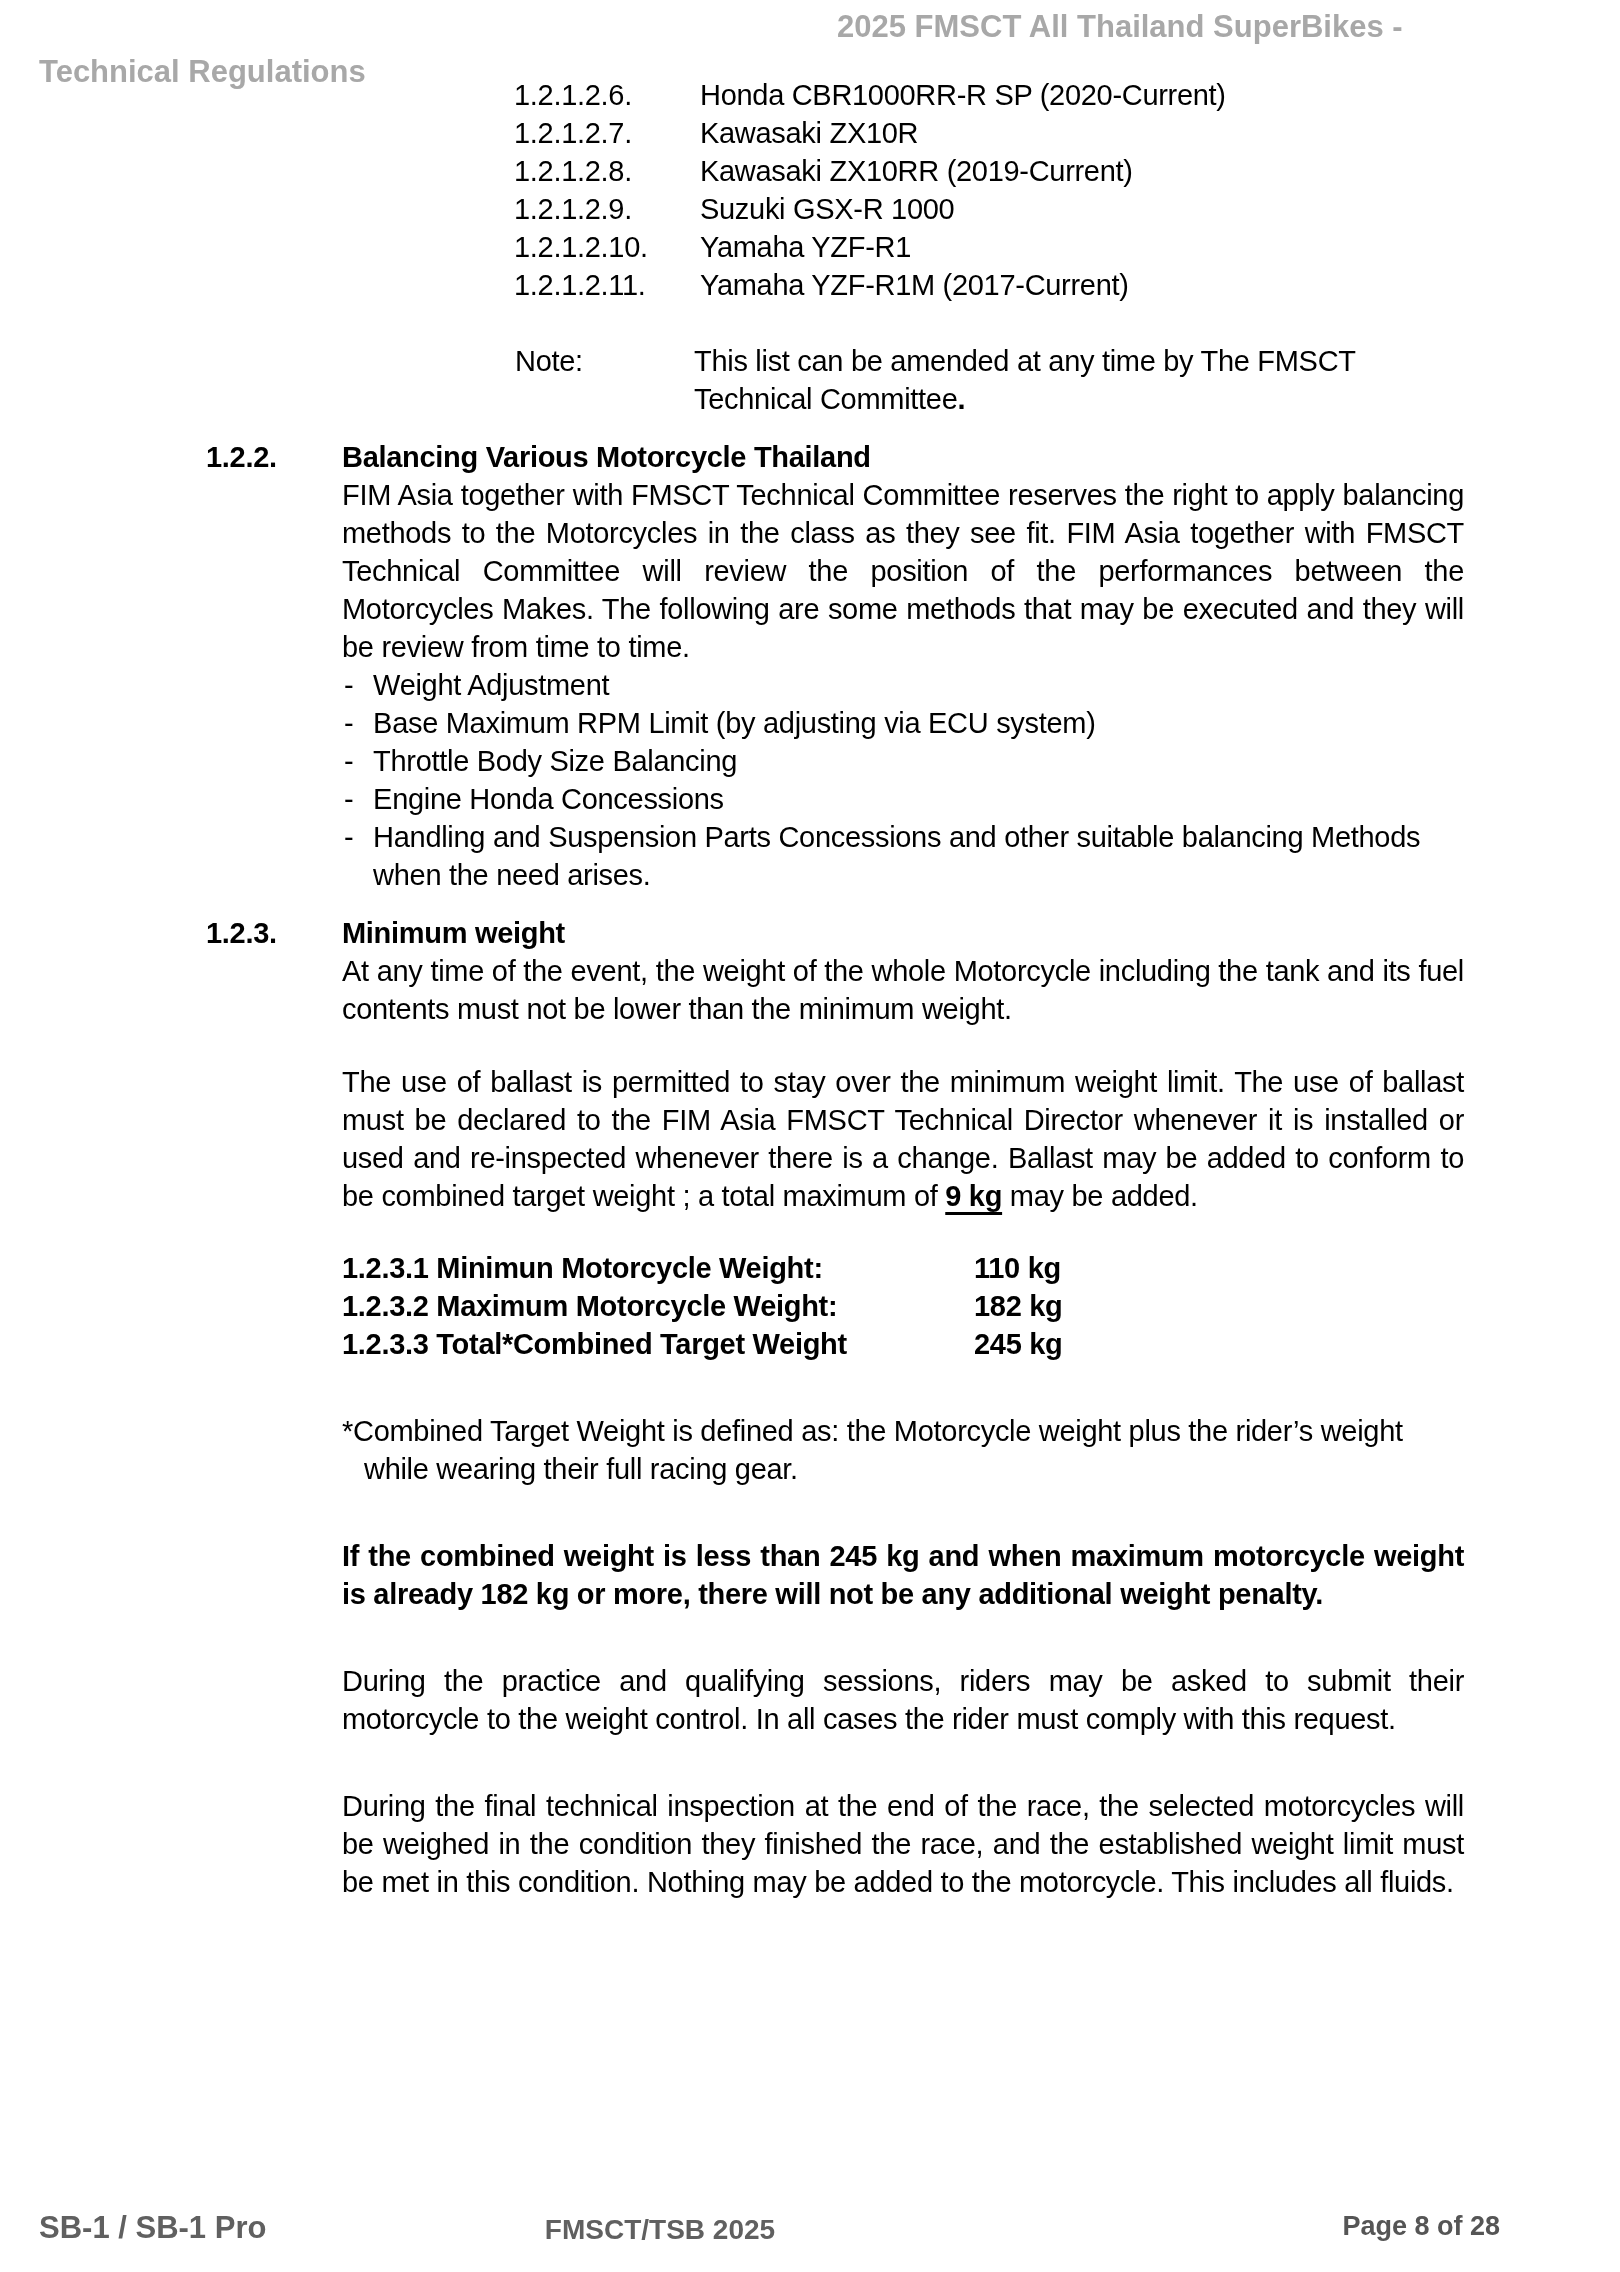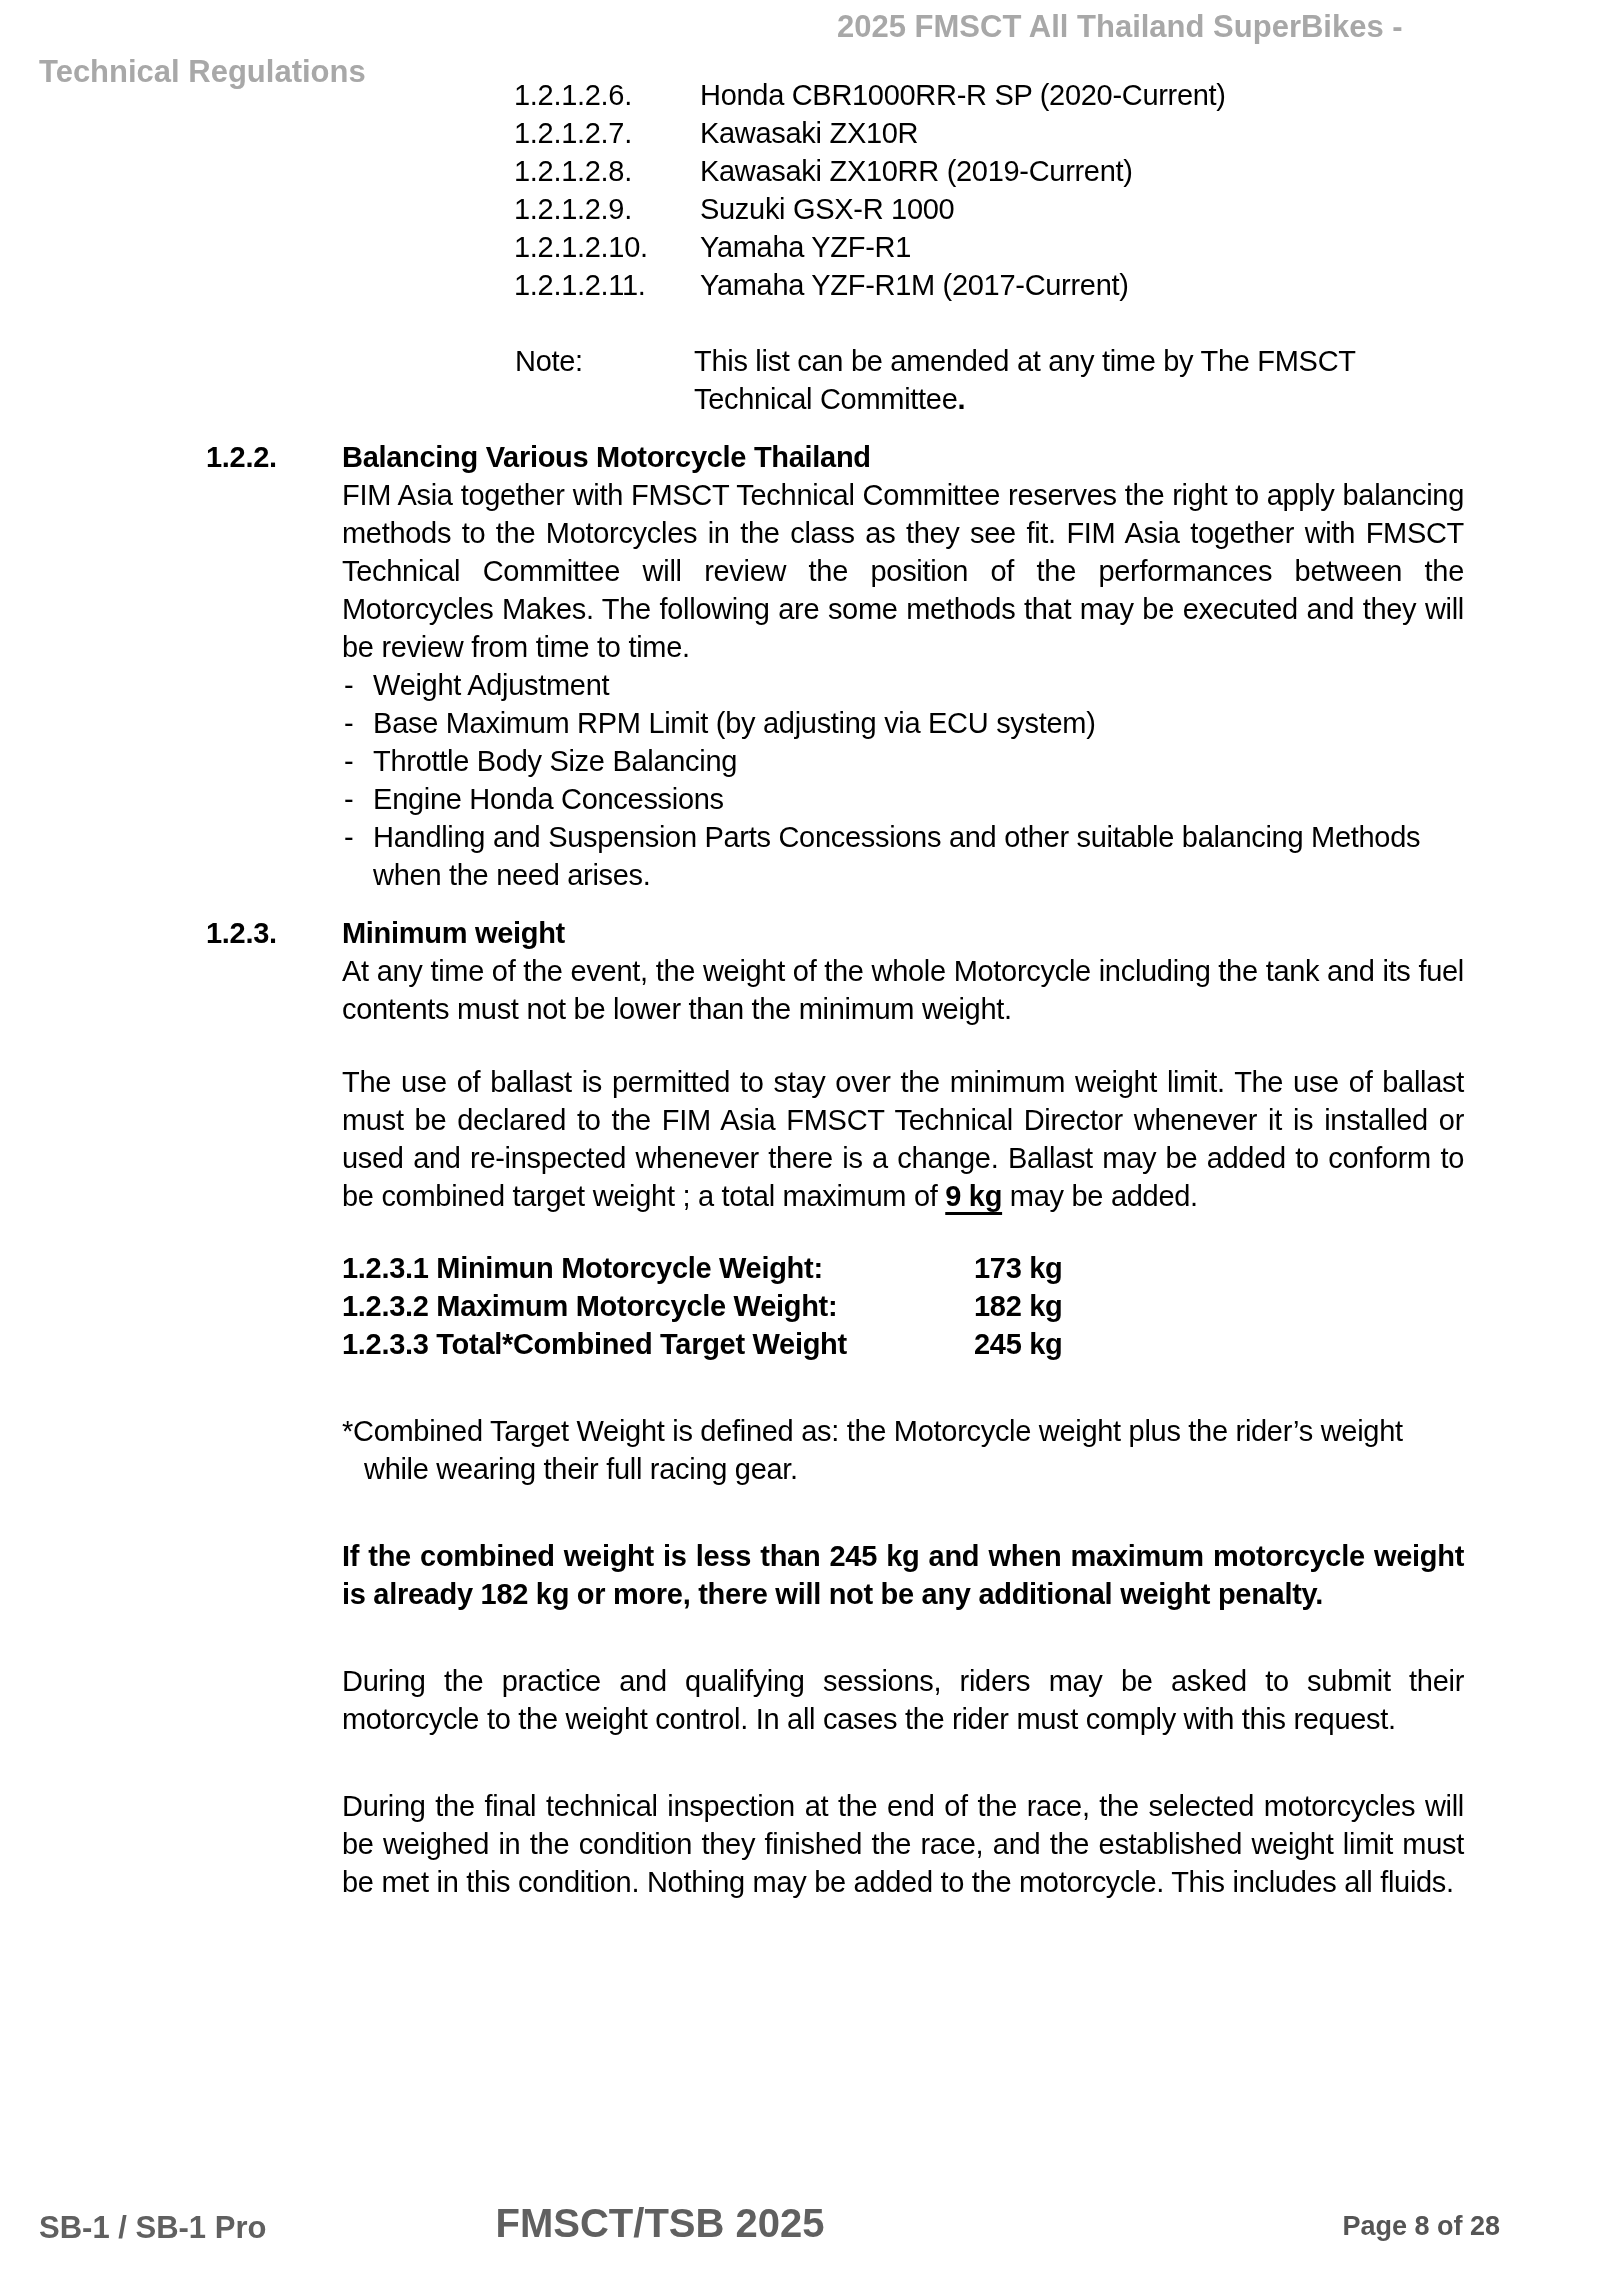--- a/index.html
+++ b/index.html
@@ -51,21 +51,21 @@
 
   .u-kg{font-weight:bold;text-decoration:underline;text-decoration-thickness:2.8px;text-underline-offset:5.6px;}
 
   .tolerance{
     font-family:"Liberation Serif",serif;font-size:32px;font-weight:bold;letter-spacing:0;
   }
   .u-tol{text-decoration:underline;text-decoration-thickness:3.5px;text-underline-offset:7.8px;}
 
   
   .ftr-left{position:absolute;left:39px;bottom:27px;font-size:31px;font-weight:bold;color:#606060;white-space:nowrap;}
-  .ftr-center{position:absolute;left:0;bottom:27px;width:1320px;text-align:center;font-size:40px;font-weight:bold;color:#606060;}
+  .ftr-center{position:absolute;left:0;bottom:27px;width:1320px;text-align:center;font-size:28px;font-weight:bold;color:#606060;}
   .ftr-right{position:absolute;right:121px;bottom:31px;font-size:27px;font-weight:bold;color:#555555;white-space:nowrap;}
 </style>
 </head>
 <body>
 
 <div class="page">
 
   <div class="hdr-line1">2025 FMSCT All Thailand SuperBikes -</div>
   <div class="hdr-line2">Technical Regulations</div>
 
@@ -137,21 +137,21 @@
       <span class="sec-num">1.2.3.</span>
       <div class="sec-body">
         <div class="sec-heading">Minimum weight</div>
         <div class="just">At any time of the event, the weight of the whole Motorcycle including the tank and its fuel contents must not be lower than the minimum weight.</div>
 
         <div class="just para-gap"><span>The use of ballast is permitted to stay over the minimum weight limit. The use of ballast must be declared to the FIM Asia FMSCT Technical Director whenever it is installed or used and re-inspected whenever there is a change. Ballast may be added to conform to be combined target weight ; a total maximum of </span><span class="u-kg">9 kg</span><span> may be added.</span></div>
 
         <div class="specs">
           <div class="spec-row">
             <span class="spec-label">1.2.3.1 Minimun Motorcycle Weight:</span>
-            <span>173 kg</span>
+            <span>110 kg</span>
           </div>
           <div class="spec-row">
             <span class="spec-label">1.2.3.2 Maximum Motorcycle Weight:</span>
             <span>182 kg</span>
           </div>
           <div class="spec-row">
             <span class="spec-label">1.2.3.3 Total*Combined Target Weight</span>
             <span>245 kg</span>
           </div>
         </div>

